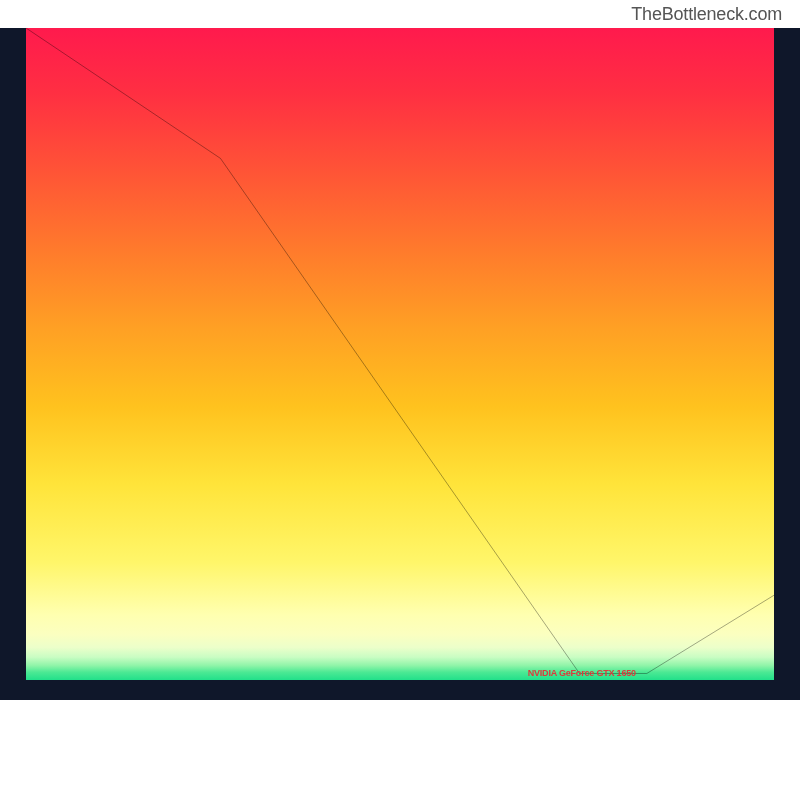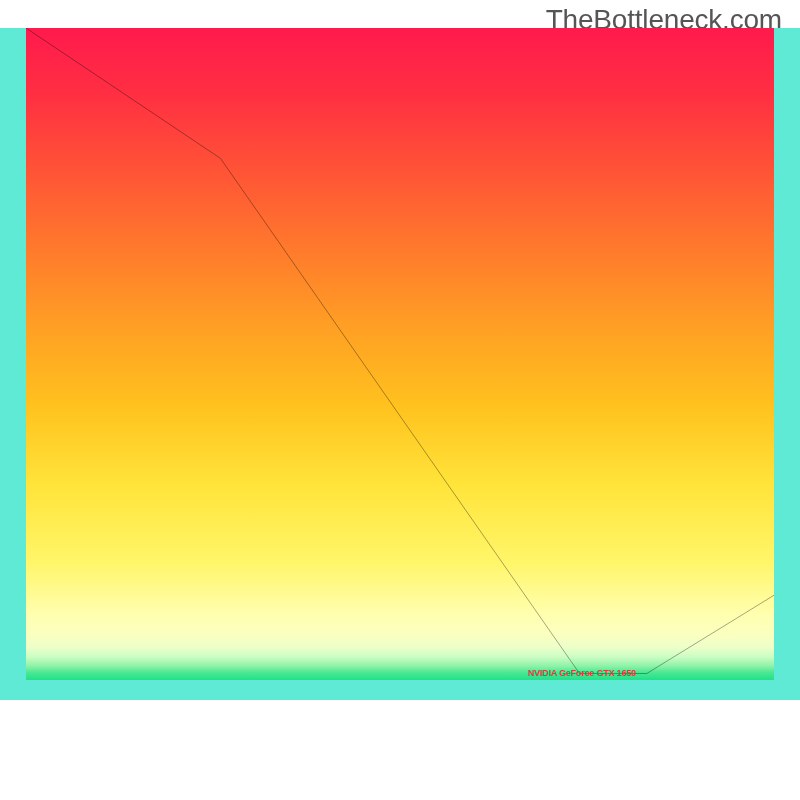--- a/index.html
+++ b/index.html
@@ -12,32 +12,32 @@
     font-family: Arial, Helvetica, sans-serif;
   }
   .frame {
     position: absolute;
     inset: 0;
   }
   .watermark {
     position: absolute;
     top: 4px;
     right: 18px;
-    font-size: 28px;
+    font-size: 18px;
     font-weight: 400;
     color: #555;
     letter-spacing: -0.2px;
   }
   .plot-outer {
     position: absolute;
     left: 0;
     top: 28px;
     width: 800px;
     height: 672px;
-    background: #5eead4;
+    background: #0f172a;
   }
   .plot-inner {
     position: absolute;
     left: 26px;
     right: 26px;
     top: 0;
     bottom: 20px;
     overflow: hidden;
   }
   .bg-svg,

